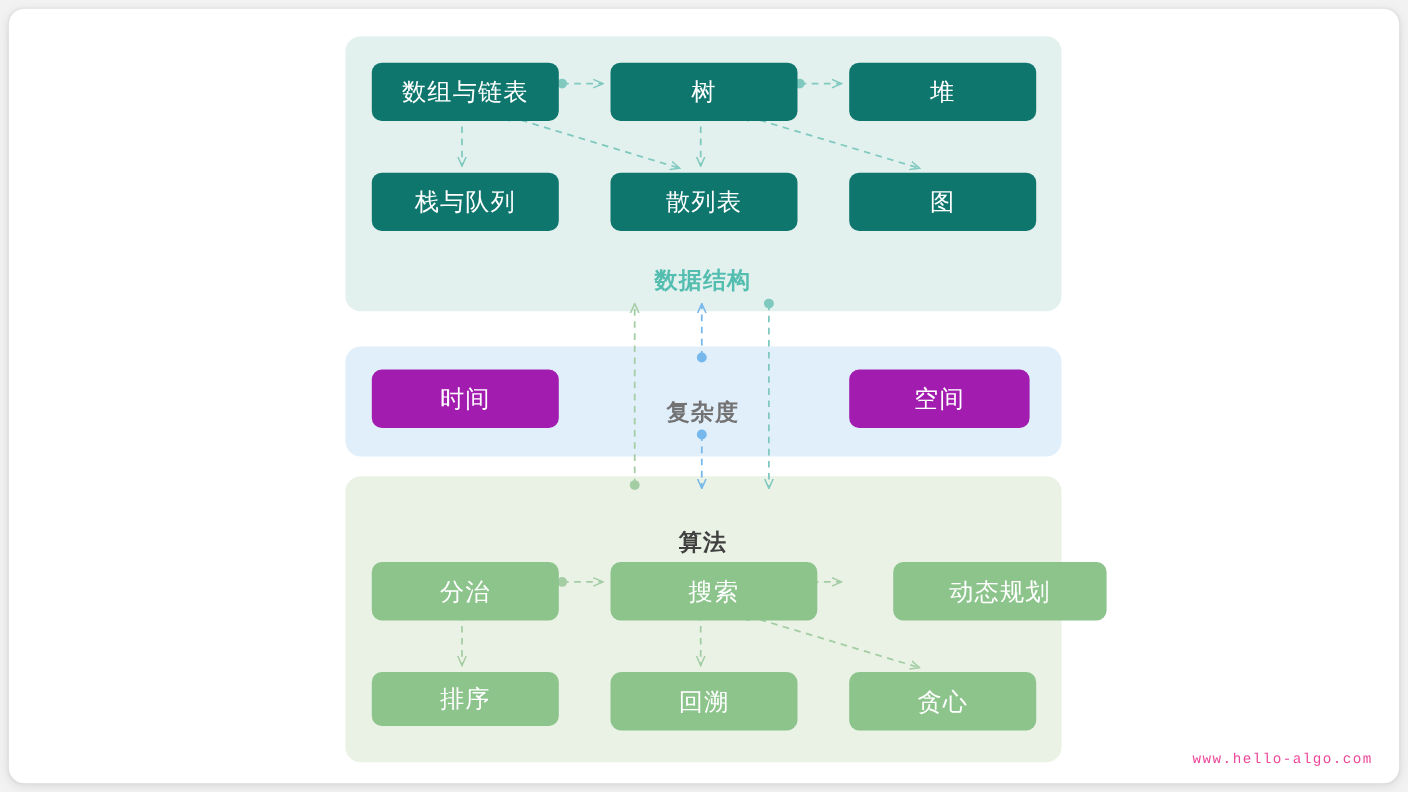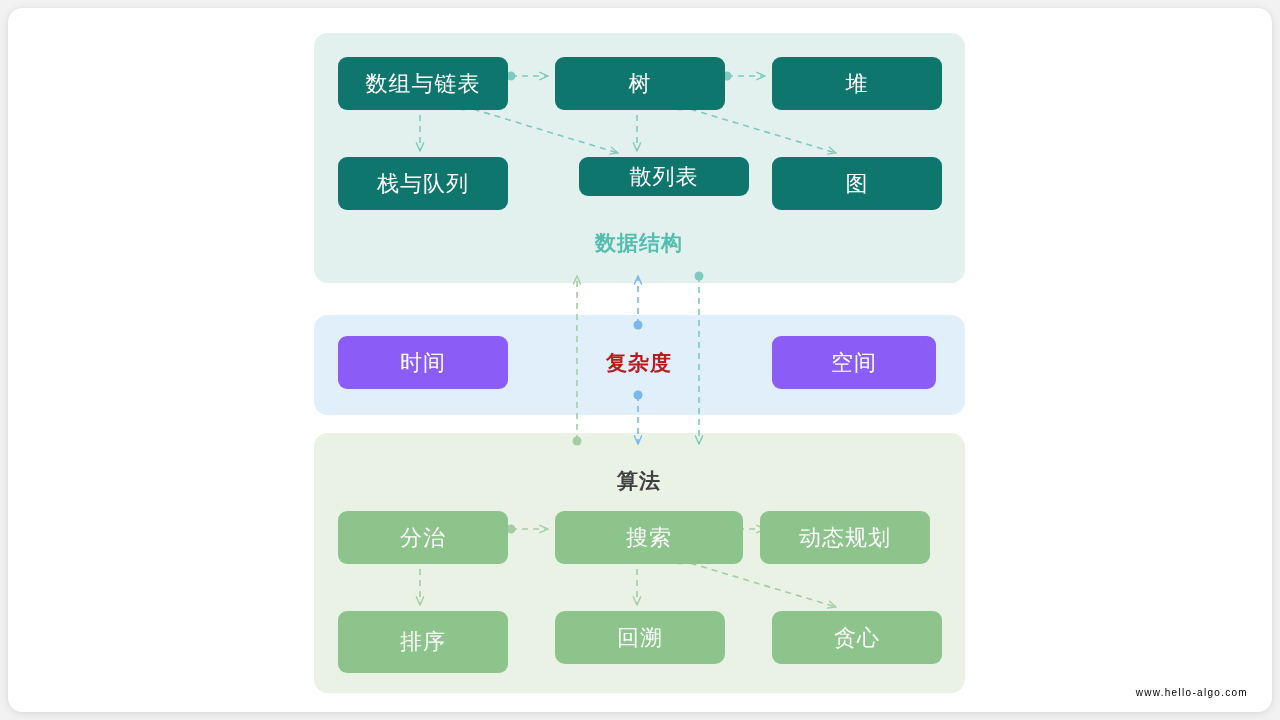--- a/index.html
+++ b/index.html
@@ -43,50 +43,51 @@
     border-radius: 9px;
     display: flex;
     align-items: center;
     justify-content: center;
     color: #ffffff;
     font-size: 22px;
     letter-spacing: 1px;
     box-sizing: border-box;
   }
   .node.teal  { background: #0f766e; }
-  .node.blue  { background: #8b5cf6; }
+  .node.blue  { background: #a21caf; }
   .node.green { background: #8cc48c; text-align: right; }
 
   .section-label {
     position: absolute;
     font-size: 21px;
     font-weight: bold;
     letter-spacing: 1px;
     text-align: center;
     white-space: nowrap;
     transform: translateX(-50%);
+    margin-top: 12px;
   }
   .label-ds   { color: #53bdb0; }
-  .label-cx   { color: #b91c1c; }
+  .label-cx   { color: #737373; }
   .label-algo { color: #404040; }
 
   #connectors {
     position: absolute;
     left: 0; top: 0;
     width: 1264px; height: 704px;
     pointer-events: none;
   }
   #watermark {
     position: absolute;
     right: 24px;
     bottom: 14px;
-    font-family: Liberation Sans, sans-serif;
-    font-size: 10px;
+    font-family: Liberation Mono, monospace;
+    font-size: 13px;
     letter-spacing: 1.3px;
-    color: #000000;
+    color: #ec4899;
   }
 </style>
 </head>
 <body>
 
 <div id="canvas">
   <div id="card">
 
     <div class="panel" id="panel-ds"></div>
     <div class="panel" id="panel-cx"></div>
@@ -165,32 +166,32 @@
         <circle cx="412" cy="551" r="4.5"></circle>
         <circle cx="629" cy="551" r="4.5"></circle>
         <circle cx="672" cy="552" r="4.5"></circle>
       </g>
     </svg>
 
     <div class="node teal" style="left:330px; top:49px; width:170px; height:53px;">数组与链表</div>
     <div class="node teal" style="left:547px; top:49px; width:170px; height:53px;">树</div>
     <div class="node teal" style="left:764px; top:49px; width:170px; height:53px;">堆</div>
     <div class="node teal" style="left:330px; top:149px; width:170px; height:53px;">栈与队列</div>
-    <div class="node teal" style="left:547px; top:149px; width:170px; height:39px;margin-left:24px;">散列表</div>
+    <div class="node teal" style="left:547px; top:149px; width:170px; height:53px;">散列表</div>
     <div class="node teal" style="left:764px; top:149px; width:170px; height:53px;">图</div>
     <div class="section-label label-ds" style="left:631px; top:221px;">数据结构</div>
 
     <div class="node blue" style="left:330px; top:328px; width:170px; height:53px;">时间</div>
     <div class="node blue" style="left:764px; top:328px; width:164px; height:53px;">空间</div>
     <div class="section-label label-cx" style="left:631px; top:341px;">复杂度</div>
 
     <div class="section-label label-algo" style="left:631px; top:459px;">算法</div>
     <div class="node green" style="left:330px; top:503px; width:170px; height:53px;">分治</div>
     <div class="node green" style="left:547px; top:503px; width:188px; height:53px;">搜索</div>
-    <div class="node green" style="left:752px; top:503px; width:170px; height:53px;">动态规划</div>
-    <div class="node green" style="left:330px; top:603px; width:170px; height:62px;">排序</div>
+    <div class="node green" style="left:804px; top:503px; width:194px; height:53px;">动态规划</div>
+    <div class="node green" style="left:330px; top:603px; width:170px; height:49px;">排序</div>
     <div class="node green" style="left:547px; top:603px; width:170px; height:53px;border-radius:10px;">回溯</div>
     <div class="node green" style="left:764px; top:603px; width:170px; height:53px;">贪心</div>
 
     <div id="watermark">www.hello-algo.com</div>
 
   </div>
 </div>
 
 </body></html>

